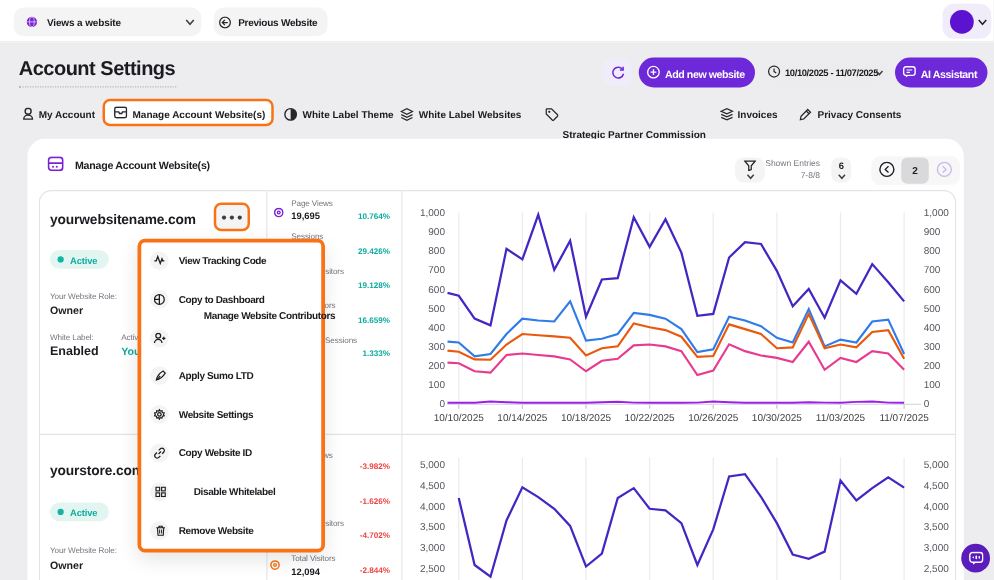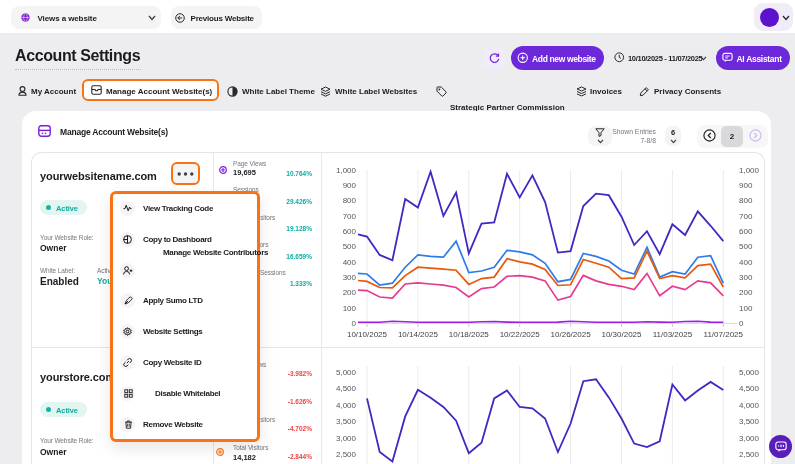--- a/index.html
+++ b/index.html
@@ -236,21 +236,21 @@
 
 <div class="abs gray" style="left:233px;top:416px;font-size:6.5px;letter-spacing:-0.1px;">Unique Visitors</div>
 <div class="abs dark bold" style="left:233px;top:425px;font-size:7.5px;">9,327</div>
 <div class="abs sb red" style="left:240px;top:425px;width:72px;font-size:6.5px;text-align:right;">-4.702%</div>
 
 <svg class="abs" style="left:216px;top:447.5px" width="8" height="8" viewBox="0 0 8 8">
   <circle cx="4" cy="4" r="3.3" fill="none" stroke="#f97316" stroke-width="1.2"></circle>
   <circle cx="4" cy="4" r="1.1" fill="none" stroke="#f97316" stroke-width="1.1"></circle>
 </svg>
 <div class="abs gray" style="left:233px;top:443.8px;font-size:6.5px;letter-spacing:-0.1px;">Total Visitors</div>
-<div class="abs dark bold" style="left:233px;top:452.7px;font-size:7.5px;">14,182</div>
+<div class="abs dark bold" style="left:233px;top:452.7px;font-size:7.5px;">12,094</div>
 <div class="abs sb red" style="left:240px;top:452.5px;width:72px;font-size:6.5px;text-align:right;">-2.844%</div>
 <svg class="abs" style="left:0;top:0" width="795" height="464" viewBox="0 0 795 464" font-family="Liberation Sans, sans-serif">
   <defs>
     <clipPath id="c1">
         <rect x="352" y="165" width="390" height="160"></rect>
       </clipPath>
     <clipPath id="c2">
         <rect x="352" y="356" width="390" height="108"></rect>
       </clipPath>
   </defs>

